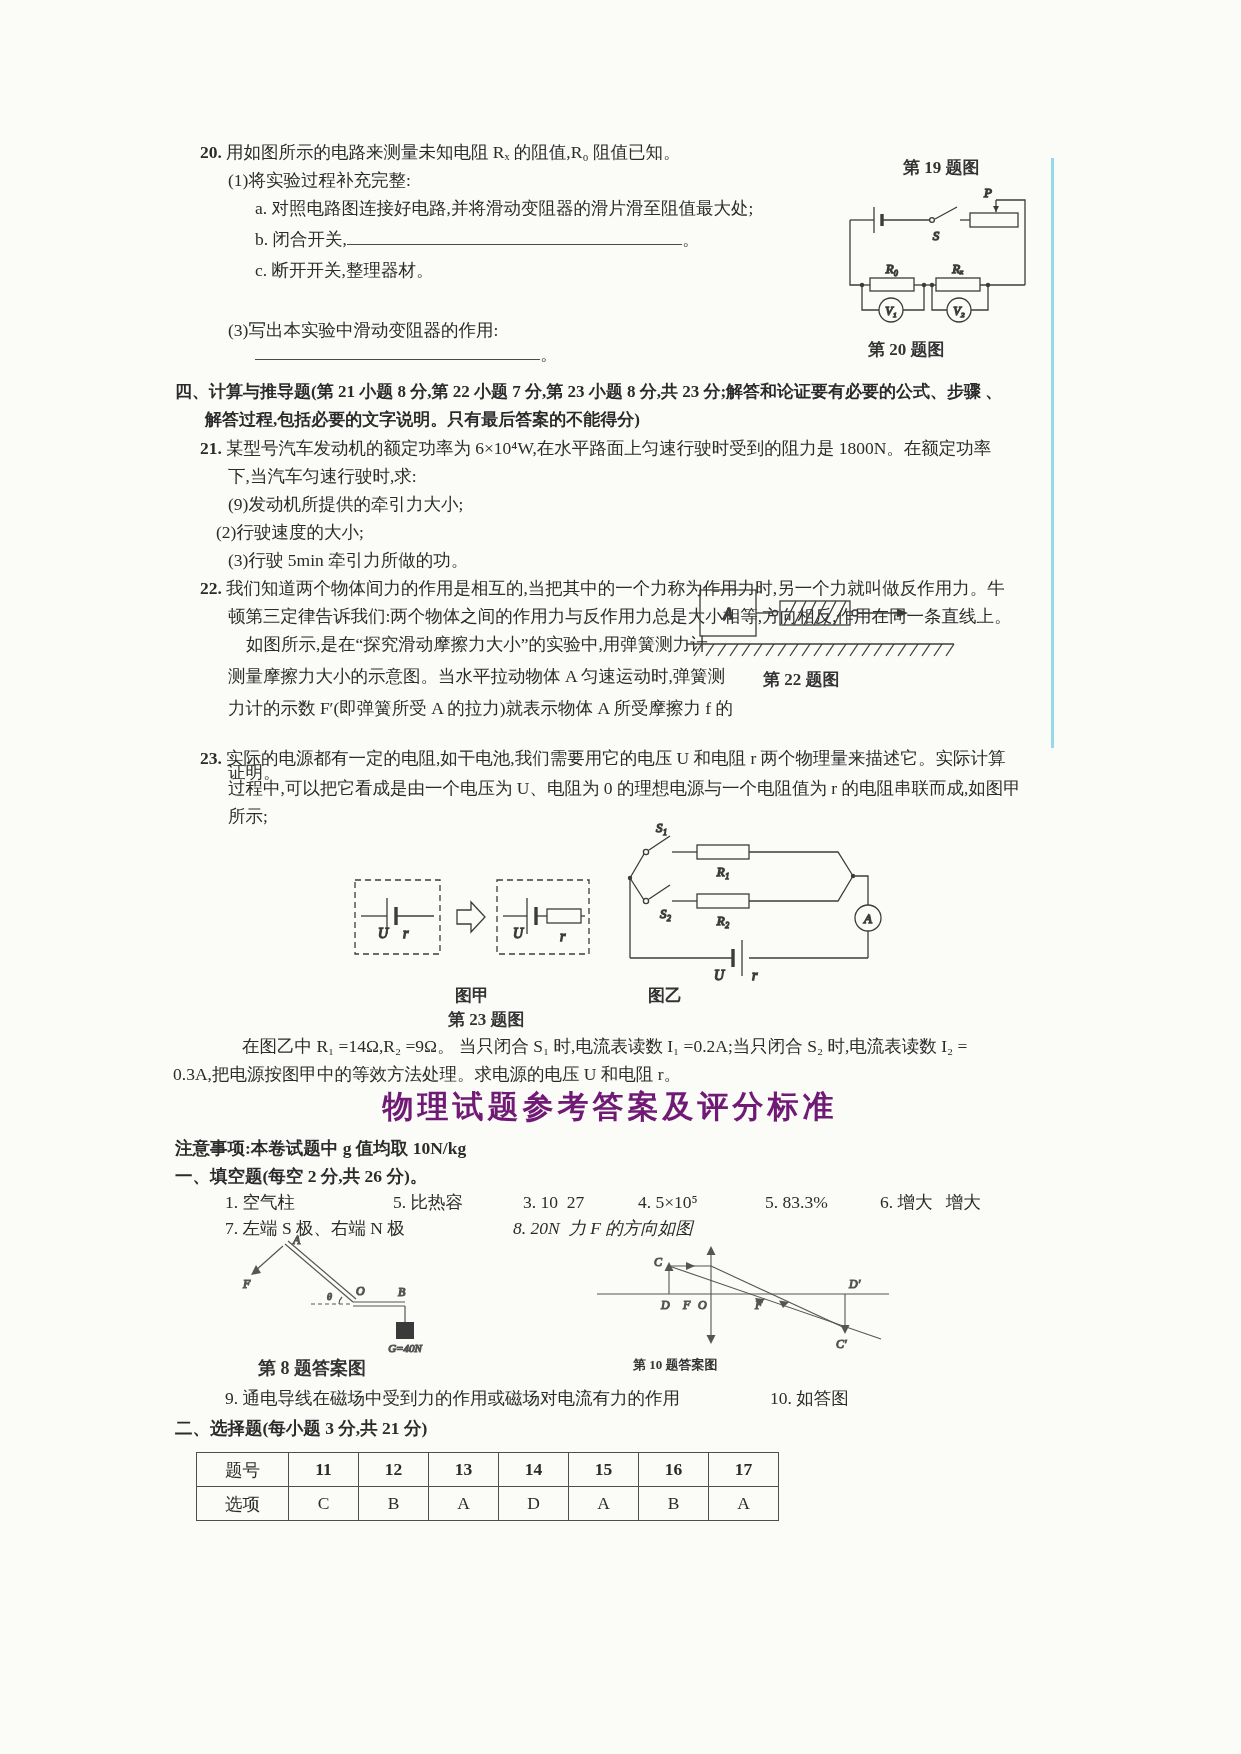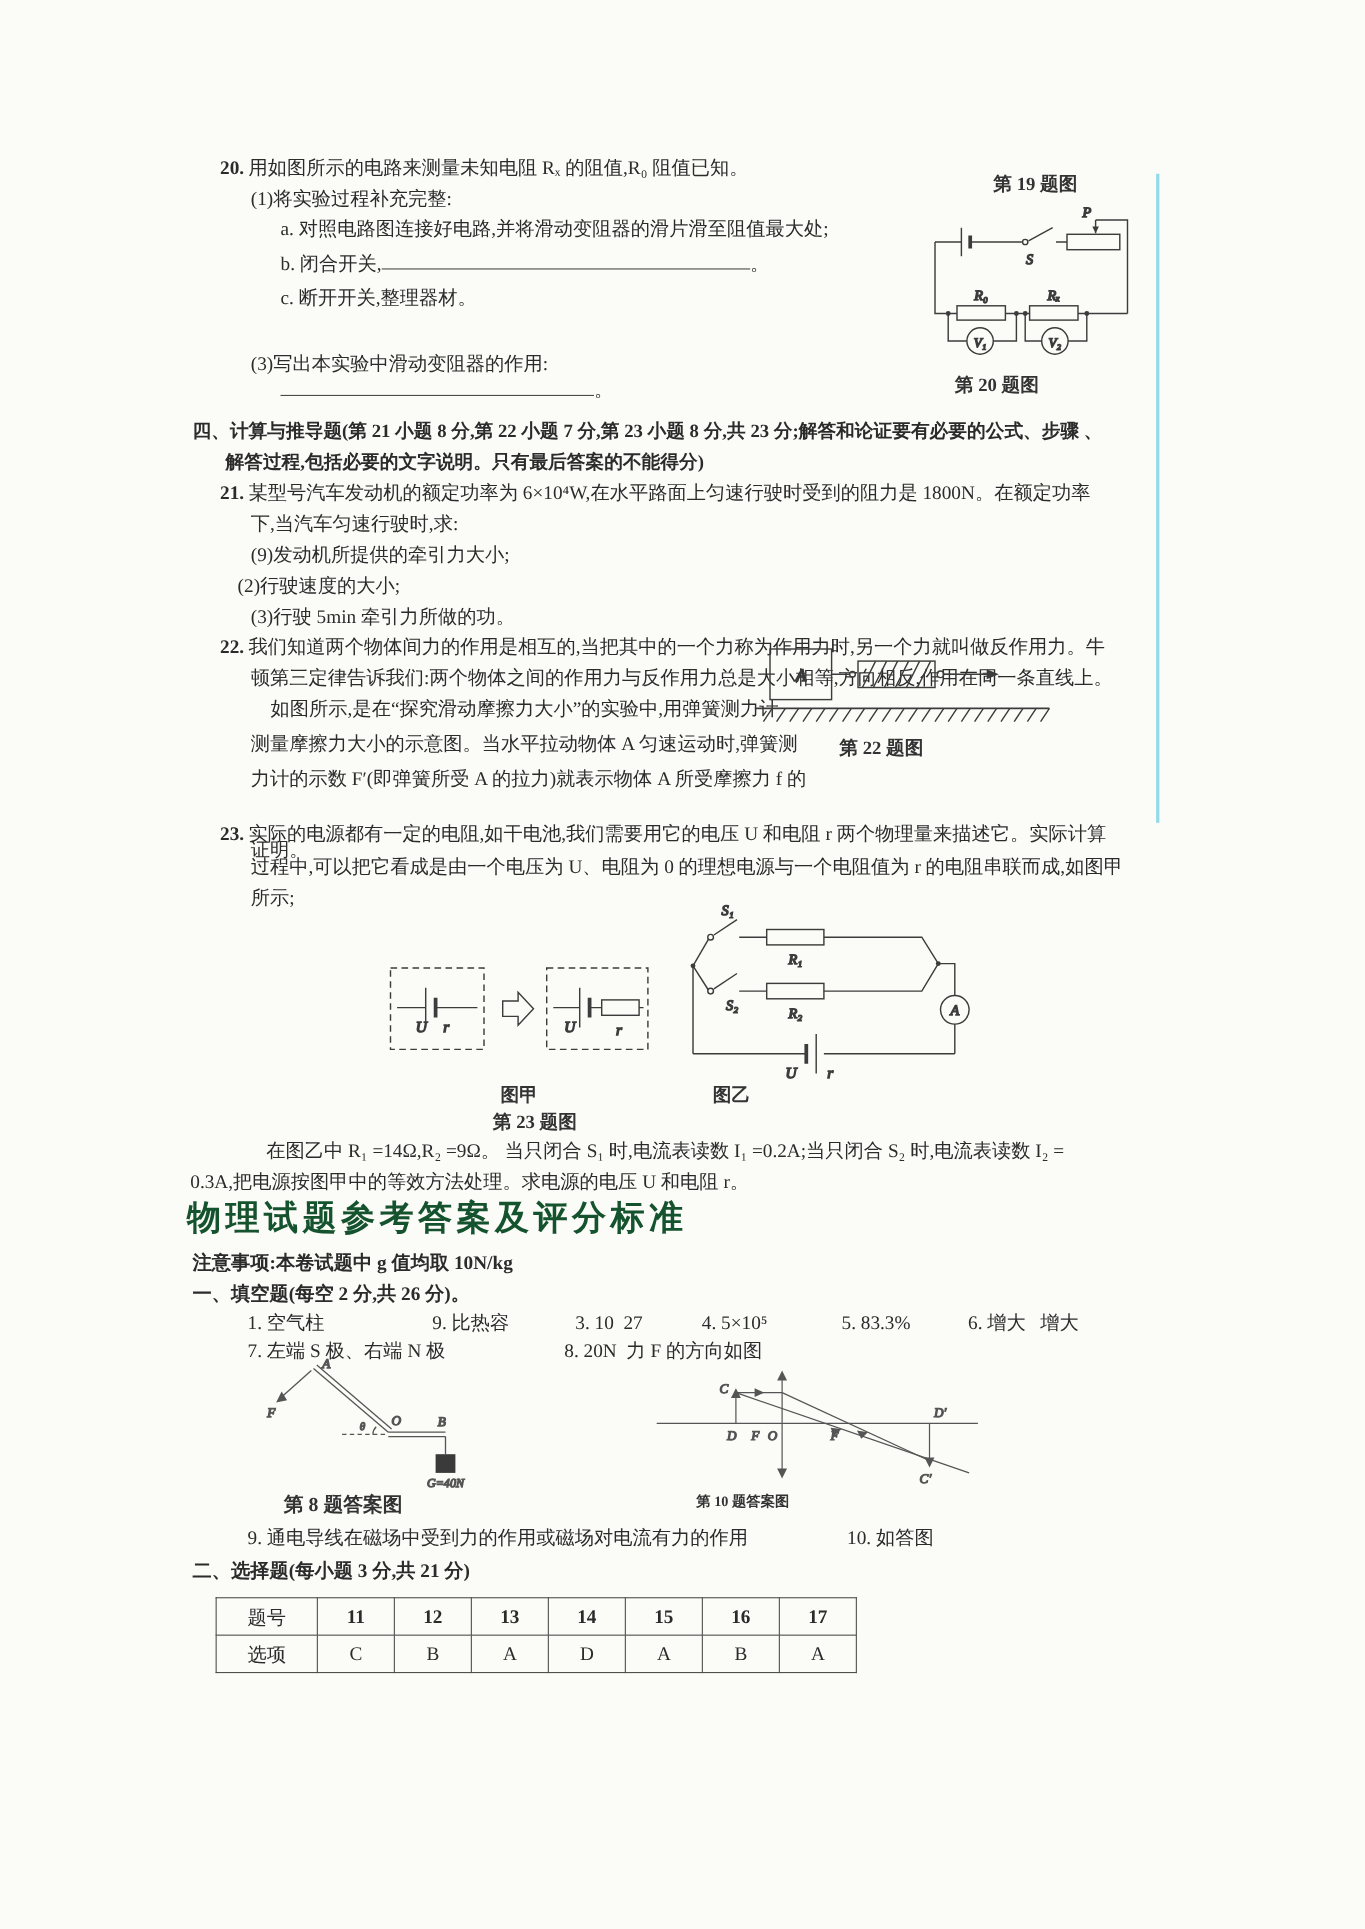--- a/index.html
+++ b/index.html
@@ -8,22 +8,22 @@
     position:relative; width:1241px; height:1754px;
     background:#fbfbf8; overflow:hidden;
     font-family:"Liberation Serif","DejaVu Serif",serif;
     color:#2b2b2b;
   }
   .t { position:absolute; font-size:17.5px; line-height:1.25; white-space:pre; }
   .b { font-weight:bold; }
   .qnum { font-weight:bold; margin-right:4px; }
   .caption { position:absolute; font-size:17px; font-weight:bold; white-space:pre; color:#333; }
   .blank { display:inline-block; border-bottom:1.3px solid #4a4a4a; height:15px; vertical-align:baseline; }
-  .big-title { position:absolute; left:170px; top:1086px; width:880px; 
-               font-size:31px; font-weight:bold; letter-spacing:4px; color:#14532d; }
+  .big-title { position:absolute; left:170px; top:1086px; width:880px; text-align:center;
+               font-size:31px; font-weight:bold; letter-spacing:4px; color:#701a75; }
   .fig { position:absolute; }
   .fig svg { display:block; }
   .fig text { font-family:"Liberation Serif","DejaVu Serif",serif; font-style:italic; fill:#2e2e2e; }
   .scan-line { position:absolute; width:2.5px; background:#93dbe8; }
   table.choices { position:absolute; border-collapse:collapse; text-align:center;
                   font-size:17.5px; color:#2b2b2b; }
   table.choices td { border:1.6px solid #4f4f4f; height:34px;margin-top:48px; }
   table.choices td.c0 { width:92px; }
   table.choices td.cn { width:70px; }
   table.choices tr.hd td.cn { font-weight:bold; }
@@ -195,27 +195,27 @@
 
   <div class="t" style="left:242px; top:1036px;">在图乙中 R₁ =14Ω,R₂ =9Ω。 当只闭合 S₁ 时,电流表读数 I₁ =0.2A;当只闭合 S₂ 时,电流表读数 I₂ =</div>
   <div class="t" style="left:173px; top:1064px;">0.3A,把电源按图甲中的等效方法处理。求电源的电压 U 和电阻 r。</div>
 
   <div class="big-title">物理试题参考答案及评分标准</div>
 
   <div class="t b" style="left:175px; top:1138px;">注意事项:本卷试题中 g 值均取 10N/kg</div>
   <div class="t b" style="left:175px; top:1166px;">一、填空题(每空 2 分,共 26 分)。</div>
 
   <div class="t" style="left:225px; top:1192px;">1. 空气柱</div>
-  <div class="t" style="left:393px; top:1192px;">9. 比热容</div>
+  <div class="t" style="left:393px; top:1192px;">5. 比热容</div>
   <div class="t" style="left:523px; top:1192px;">3. 10  27</div>
   <div class="t" style="left:638px; top:1192px;">4. 5×10⁵</div>
   <div class="t" style="left:765px; top:1192px;">5. 83.3%</div>
   <div class="t" style="left:880px; top:1192px;">6. 增大   增大</div>
   <div class="t" style="left:225px; top:1218px;">7. 左端 S 极、右端 N 极</div>
-  <div class="t" style="left:513px; top:1218px;">8. 20N  力 F 的方向如图</div>
+  <div class="t" style="left:513px; top:1218px;font-style:italic;">8. 20N  力 F 的方向如图</div>
 
   <div class="fig" style="left:215px; top:1232px;">
     <svg width="230" height="124" viewBox="0 0 230 124" stroke="#555" stroke-width="1.2" fill="none">
 
       <line x1="68" y1="14" x2="40" y2="39"></line>
       <path d="M36,43 l10,-2 -5,-8 z" fill="#555" stroke="none"></path>
 
       <line x1="70" y1="12" x2="138" y2="70"></line>
       <line x1="73" y1="9" x2="141" y2="67"></line>
 

